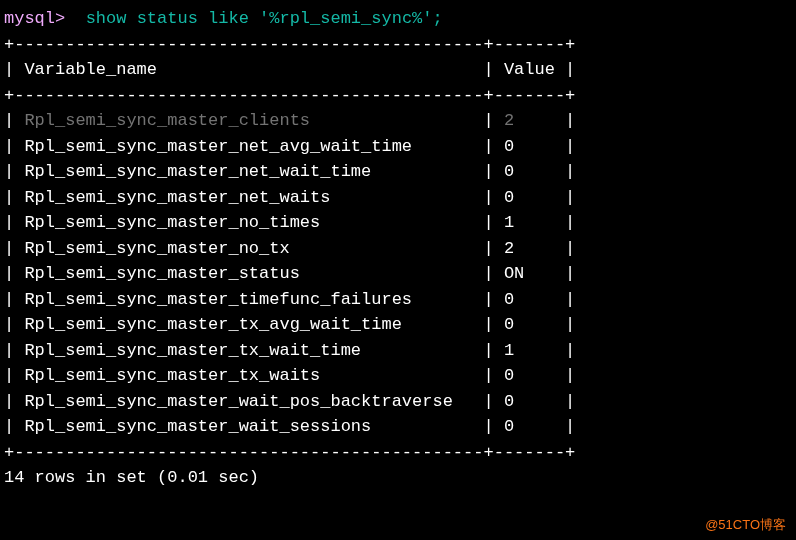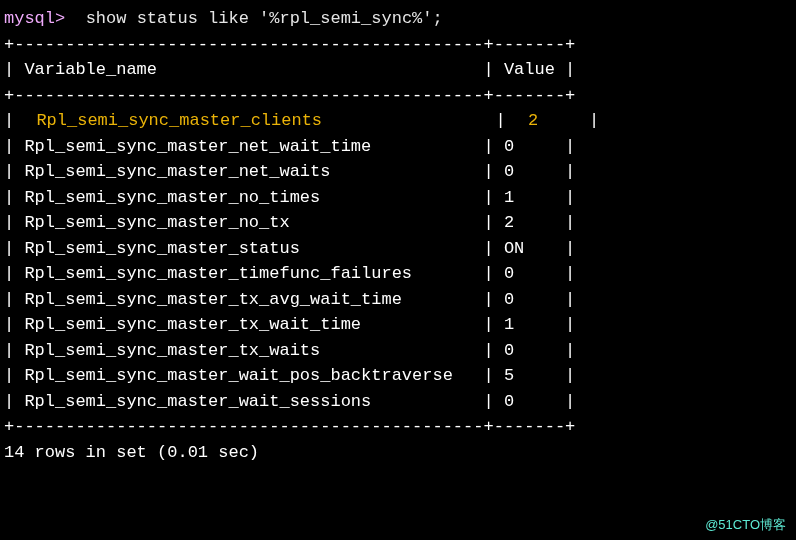--- a/index.html
+++ b/index.html
@@ -20,61 +20,61 @@
       position: relative;
       font-weight: 500;
     }
     .prompt-line {
       white-space: pre;
     }
     .prompt {
       color: #f0abfc;
     }
     .command {
-      color: #e5e5e5;
+      color: #14b8a6;
     }
     .divider {
       color: #ffffff;
       white-space: pre;
     }
     .header-row, .footer-row {
       white-space: pre;
     }
     .data-row {
       white-space: pre;
     }
     .highlight {
-      color: #eab308;
-      margin-left: 12px;
+      color: #737373;
     }
     .watermark {
       position: absolute;
       bottom: 6px;
       right: 10px;
-      color: #5eead4;
+      color: #f97316;
       font-size: 13px;
       font-family: sans-serif;
     }
   </style>
 </head>
 <body>
 
 <div class="prompt-line"><span class="prompt">mysql&gt;  </span><span class="command">show status like '%rpl_semi_sync%';</span></div>
 <div class="divider">+----------------------------------------------+-------+</div>
 <div class="header-row">| Variable_name                                | Value |</div>
 <div class="divider">+----------------------------------------------+-------+</div>
 <div id="rows-container">
     <div class="data-row"><span>| </span><span class="highlight">Rpl_semi_sync_master_clients                </span><span> | </span><span class="highlight">2    </span><span> |</span></div>
+    <div class="data-row">| Rpl_semi_sync_master_net_avg_wait_time       | 0     |</div>
     <div class="data-row">| Rpl_semi_sync_master_net_wait_time           | 0     |</div>
     <div class="data-row">| Rpl_semi_sync_master_net_waits               | 0     |</div>
     <div class="data-row">| Rpl_semi_sync_master_no_times                | 1     |</div>
     <div class="data-row">| Rpl_semi_sync_master_no_tx                   | 2     |</div>
     <div class="data-row">| Rpl_semi_sync_master_status                  | ON    |</div>
     <div class="data-row">| Rpl_semi_sync_master_timefunc_failures       | 0     |</div>
     <div class="data-row">| Rpl_semi_sync_master_tx_avg_wait_time        | 0     |</div>
     <div class="data-row">| Rpl_semi_sync_master_tx_wait_time            | 1     |</div>
     <div class="data-row">| Rpl_semi_sync_master_tx_waits                | 0     |</div>
-    <div class="data-row">| Rpl_semi_sync_master_wait_pos_backtraverse   | 5     |</div>
+    <div class="data-row">| Rpl_semi_sync_master_wait_pos_backtraverse   | 0     |</div>
     <div class="data-row">| Rpl_semi_sync_master_wait_sessions           | 0     |</div>
   </div>
 <div class="divider">+----------------------------------------------+-------+</div>
 <div class="footer-row">14 rows in set (0.01 sec)</div>
 <div class="watermark">@51CTO博客</div>
 
 </body></html>

